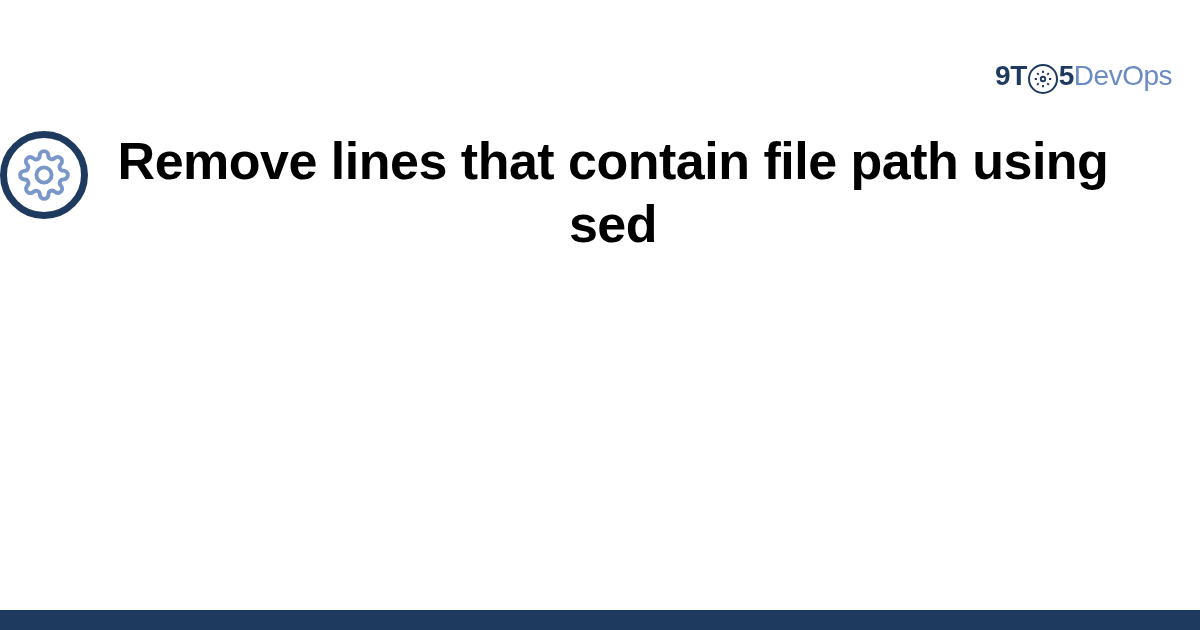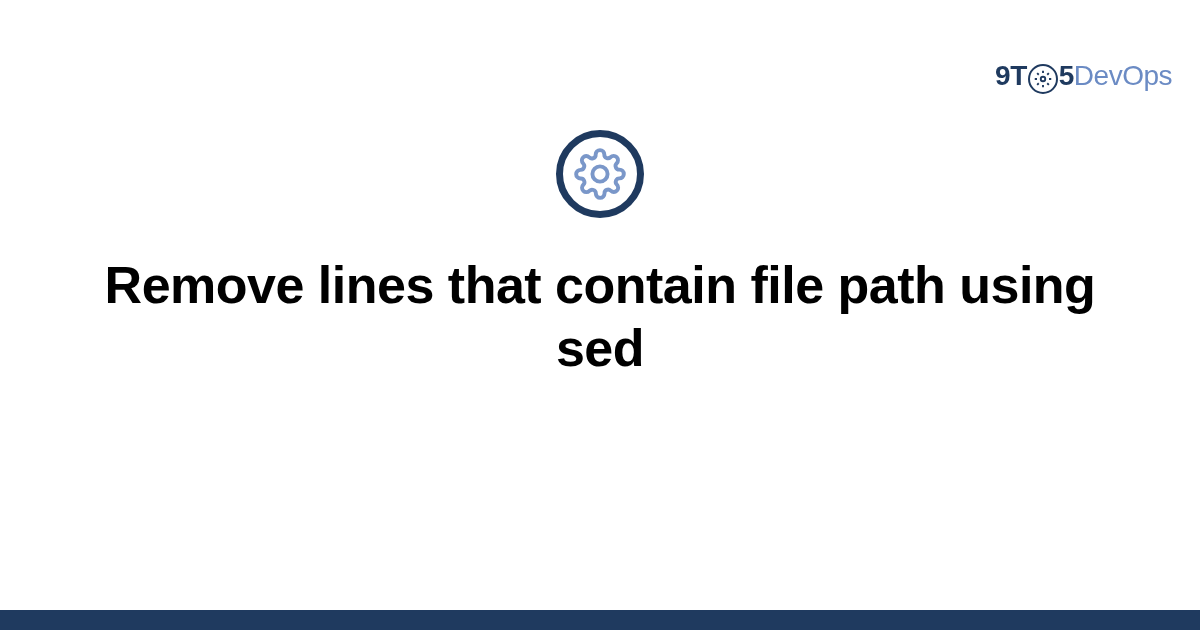--- a/index.html
+++ b/index.html
@@ -44,21 +44,21 @@
     .brand-devops {
       color: #6b8bc4;
       font-weight: 500;
     }
     .center-area {
       position: absolute;
       top: 130px;
       left: 0;
       right: 0;
       display: flex;
-      flex-direction: column;
+      flex-direction: row;
       align-items: center;
     }
     .main-icon {
       width: 88px;
       height: 88px;
       border: 7px solid #1f3a5f;
       border-radius: 50%;
       display: flex;
       align-items: center;
       justify-content: center;

